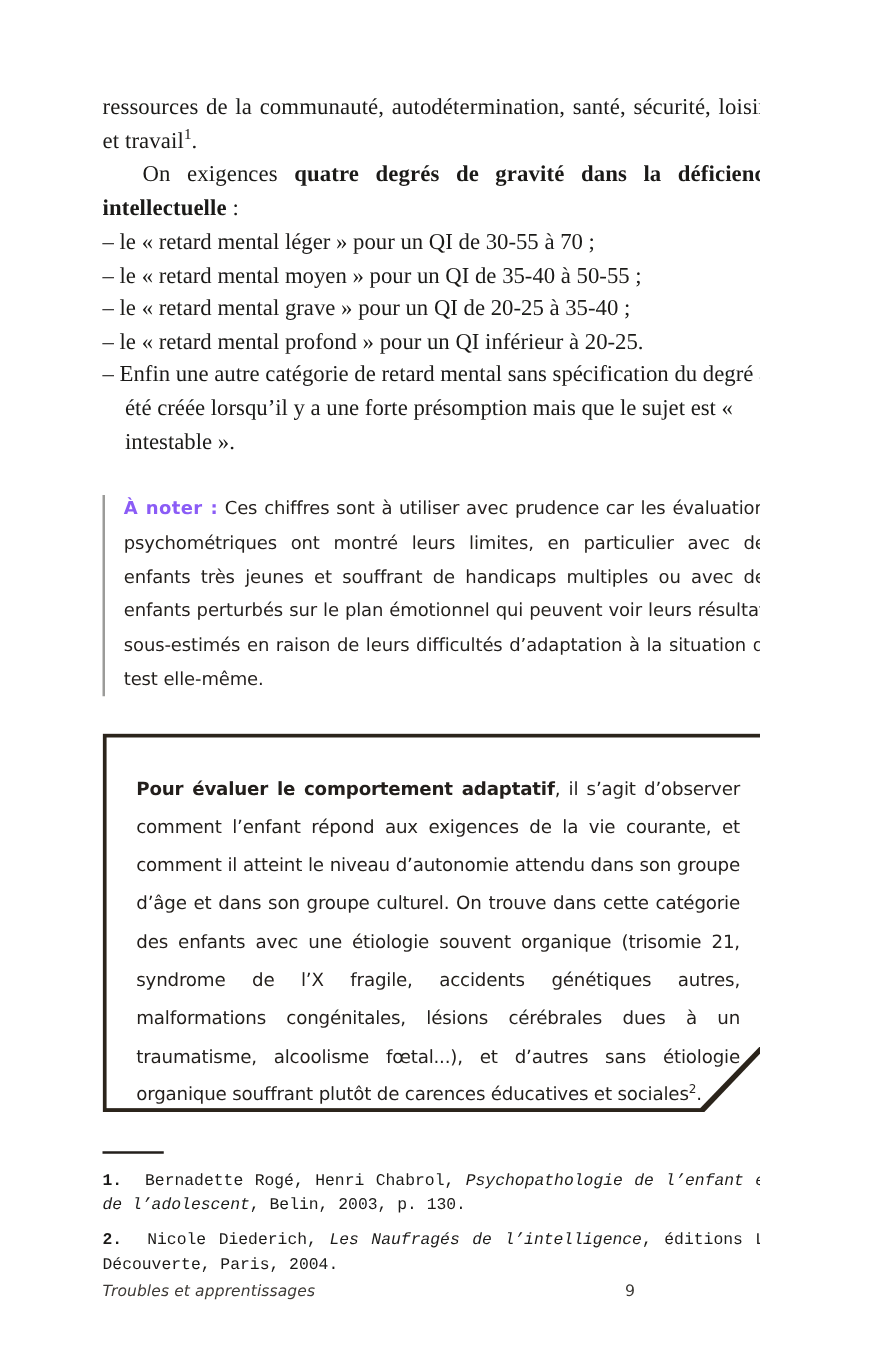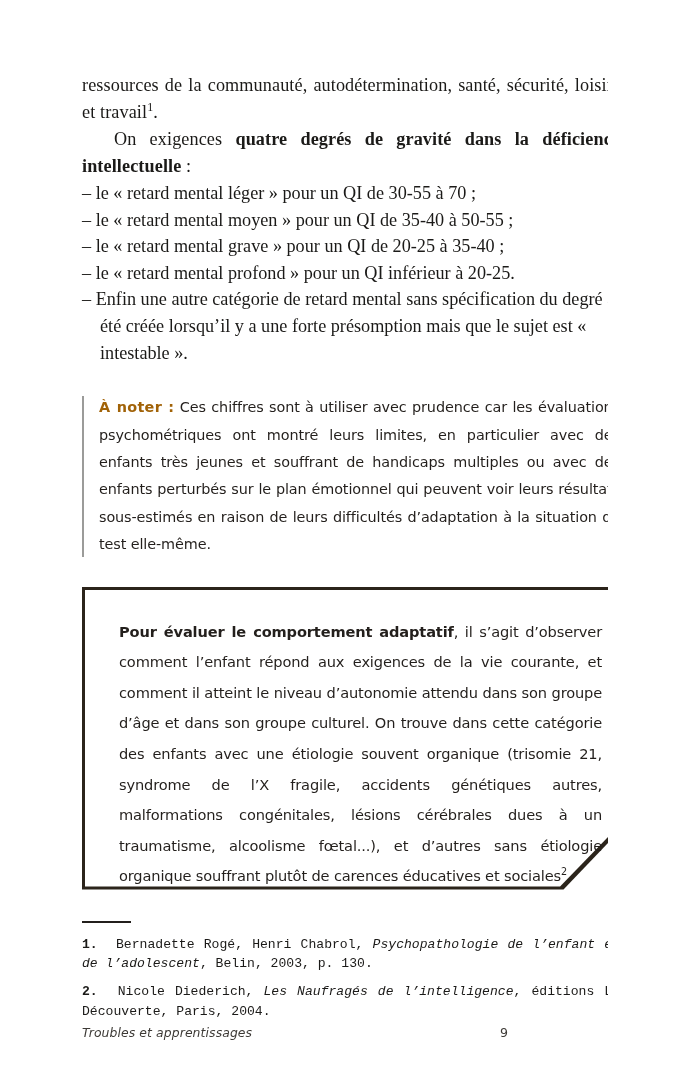--- a/index.html
+++ b/index.html
@@ -83,21 +83,21 @@
     font-family: "DejaVu Sans", "Liberation Sans", sans-serif;
     font-size: 14.4px;
     line-height: 27.4px;
     color: #231f1c;
     margin: 0;
     text-align: justify;
     text-justify: inter-word;
     letter-spacing: -0.1px;
   }
   .note-label {
-    color: #a16207;
+    color: #8b5cf6;
     font-weight: bold;
     letter-spacing: 0.3px;
   }
 
   
   .callout-box {
     position: relative;
     margin-top: 28px;
     width: 538px;
     height: 303px;
@@ -115,21 +115,21 @@
     left: 3px;
     top: 3px;
     right: 3px;
     bottom: 3px;
     background: #ffffff;
     -webkit-clip-path: polygon(0 0, 100% 0, 100% 80.2%, 89.3% 100%, 0 100%);
     clip-path: polygon(0 0, 100% 0, 100% 80.2%, 89.3% 100%, 0 100%);
   }
   .callout-text {
     position: absolute;
-    left: 37px;
+    left: 27px;
     top: 30px;
     width: 483px;
     font-family: "DejaVu Sans", "Liberation Sans", sans-serif;
     font-size: 14.6px;
     line-height: 30.6px;
     color: #231f1c;
     margin: 0;
     text-align: justify;
     text-justify: inter-word;
     letter-spacing: -0.15px;

